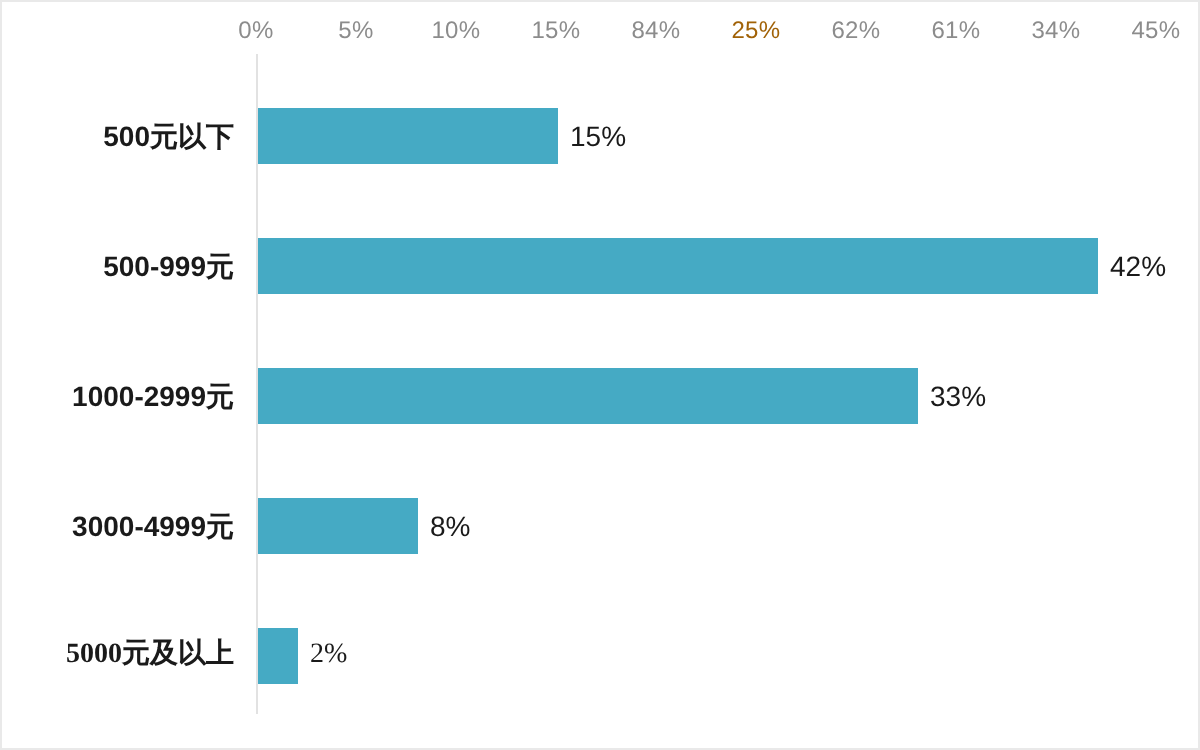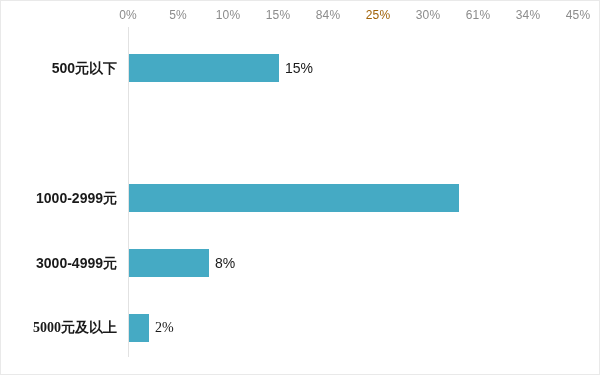--- a/index.html
+++ b/index.html
@@ -99,36 +99,42 @@
 
 <div id="chart-root">
 
   <div class="x-axis">
       <div class="x-tick-label" style="left: 127px; color: rgb(140, 140, 140);">0%</div>
       <div class="x-tick-label" style="left: 177px; color: rgb(140, 140, 140);">5%</div>
       <div class="x-tick-label" style="left: 227px; color: rgb(140, 140, 140);">10%</div>
       <div class="x-tick-label" style="left: 277px; color: rgb(140, 140, 140);">15%</div>
       <div class="x-tick-label" style="left: 327px; color: rgb(140, 140, 140);">84%</div>
       <div class="x-tick-label" style="left: 377px; color: #a16207;">25%</div>
-      <div class="x-tick-label" style="left: 427px; color: rgb(140, 140, 140);">30%</div>
+      <div class="x-tick-label" style="left: 427px; color: rgb(140, 140, 140);">62%</div>
       <div class="x-tick-label" style="left: 477px; color: rgb(140, 140, 140);">61%</div>
       <div class="x-tick-label" style="left: 527px; color: rgb(140, 140, 140);">34%</div>
       <div class="x-tick-label" style="left: 577px; color: rgb(140, 140, 140);">45%</div>
     </div>
 
   <div class="plot-area">
     <div class="axis-line" style="left: 127px; background: rgb(226, 226, 226);"></div>
   <div class="bar-row" style="top: 27px;">
         <div class="cat-label" style="width: 127px; right: 473px; color: rgb(26, 26, 26);">500元以下</div>
         <div class="bar" style="left: 128px; width: 150px; background: rgb(69, 170, 196);"></div>
         <div class="val-label" style="left: 278px; color: rgb(26, 26, 26);">15%</div>
       </div>
+      <div class="bar-row" style="top: 92px;">
+        <div class="cat-label" style="width: 127px; right: 473px; color: rgb(26, 26, 26);">500-999元</div>
+        <div class="bar" style="left: 128px; width: 420px; background: rgb(69, 170, 196);"></div>
+        <div class="val-label" style="left: 548px; color: rgb(26, 26, 26);">42%</div>
+      </div>
       <div class="bar-row" style="top: 157px;">
         <div class="cat-label" style="width: 127px; right: 473px; color: rgb(26, 26, 26);">1000-2999元</div>
         <div class="bar" style="left: 128px; width: 330px; background: rgb(69, 170, 196);"></div>
+        <div class="val-label" style="left: 458px; color: rgb(26, 26, 26);">33%</div>
       </div>
       <div class="bar-row" style="top: 222px;">
         <div class="cat-label" style="width: 127px; right: 473px; color: rgb(26, 26, 26);">3000-4999元</div>
         <div class="bar" style="left: 128px; width: 80px; background: rgb(69, 170, 196);"></div>
         <div class="val-label" style="left: 208px; color: rgb(26, 26, 26);">8%</div>
       </div>
       <div class="bar-row" style="top: 287px; font-family: Liberation Serif, serif;">
         <div class="cat-label" style="width: 127px; right: 473px; color: rgb(26, 26, 26);">5000元及以上</div>
         <div class="bar" style="left: 128px; width: 20px; background: rgb(69, 170, 196);"></div>
         <div class="val-label" style="left: 148px; color: rgb(26, 26, 26);">2%</div>

